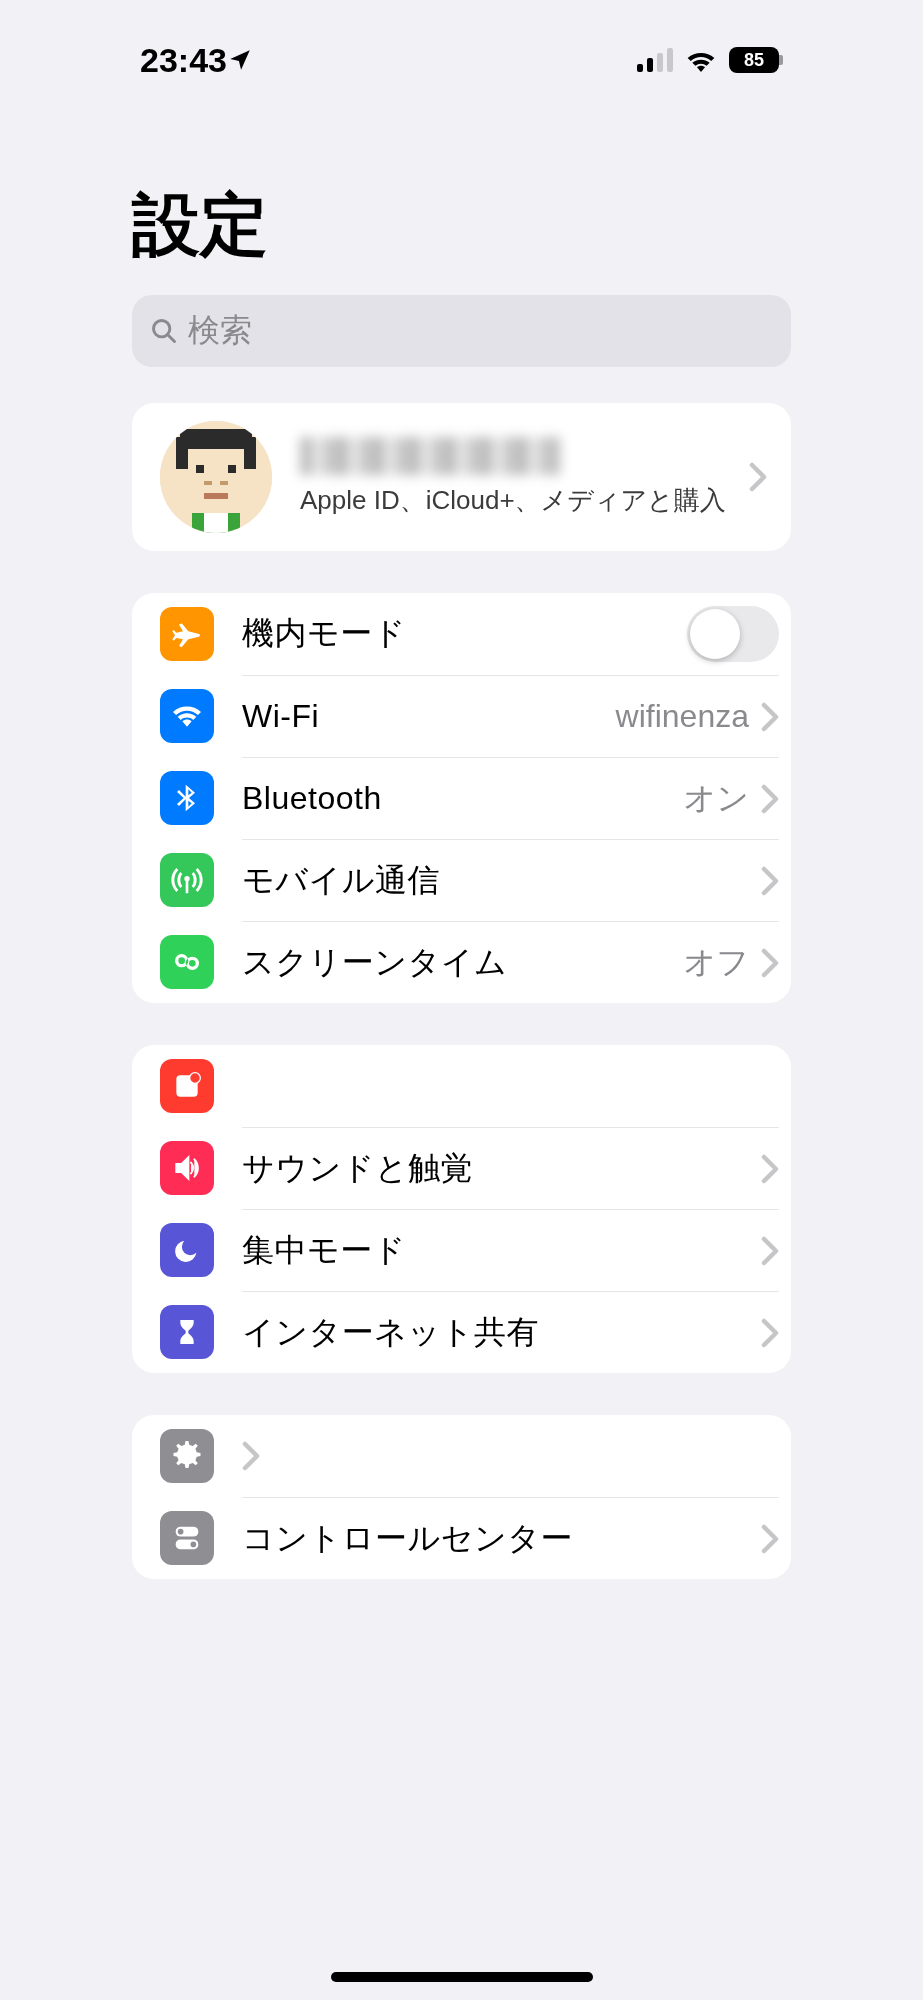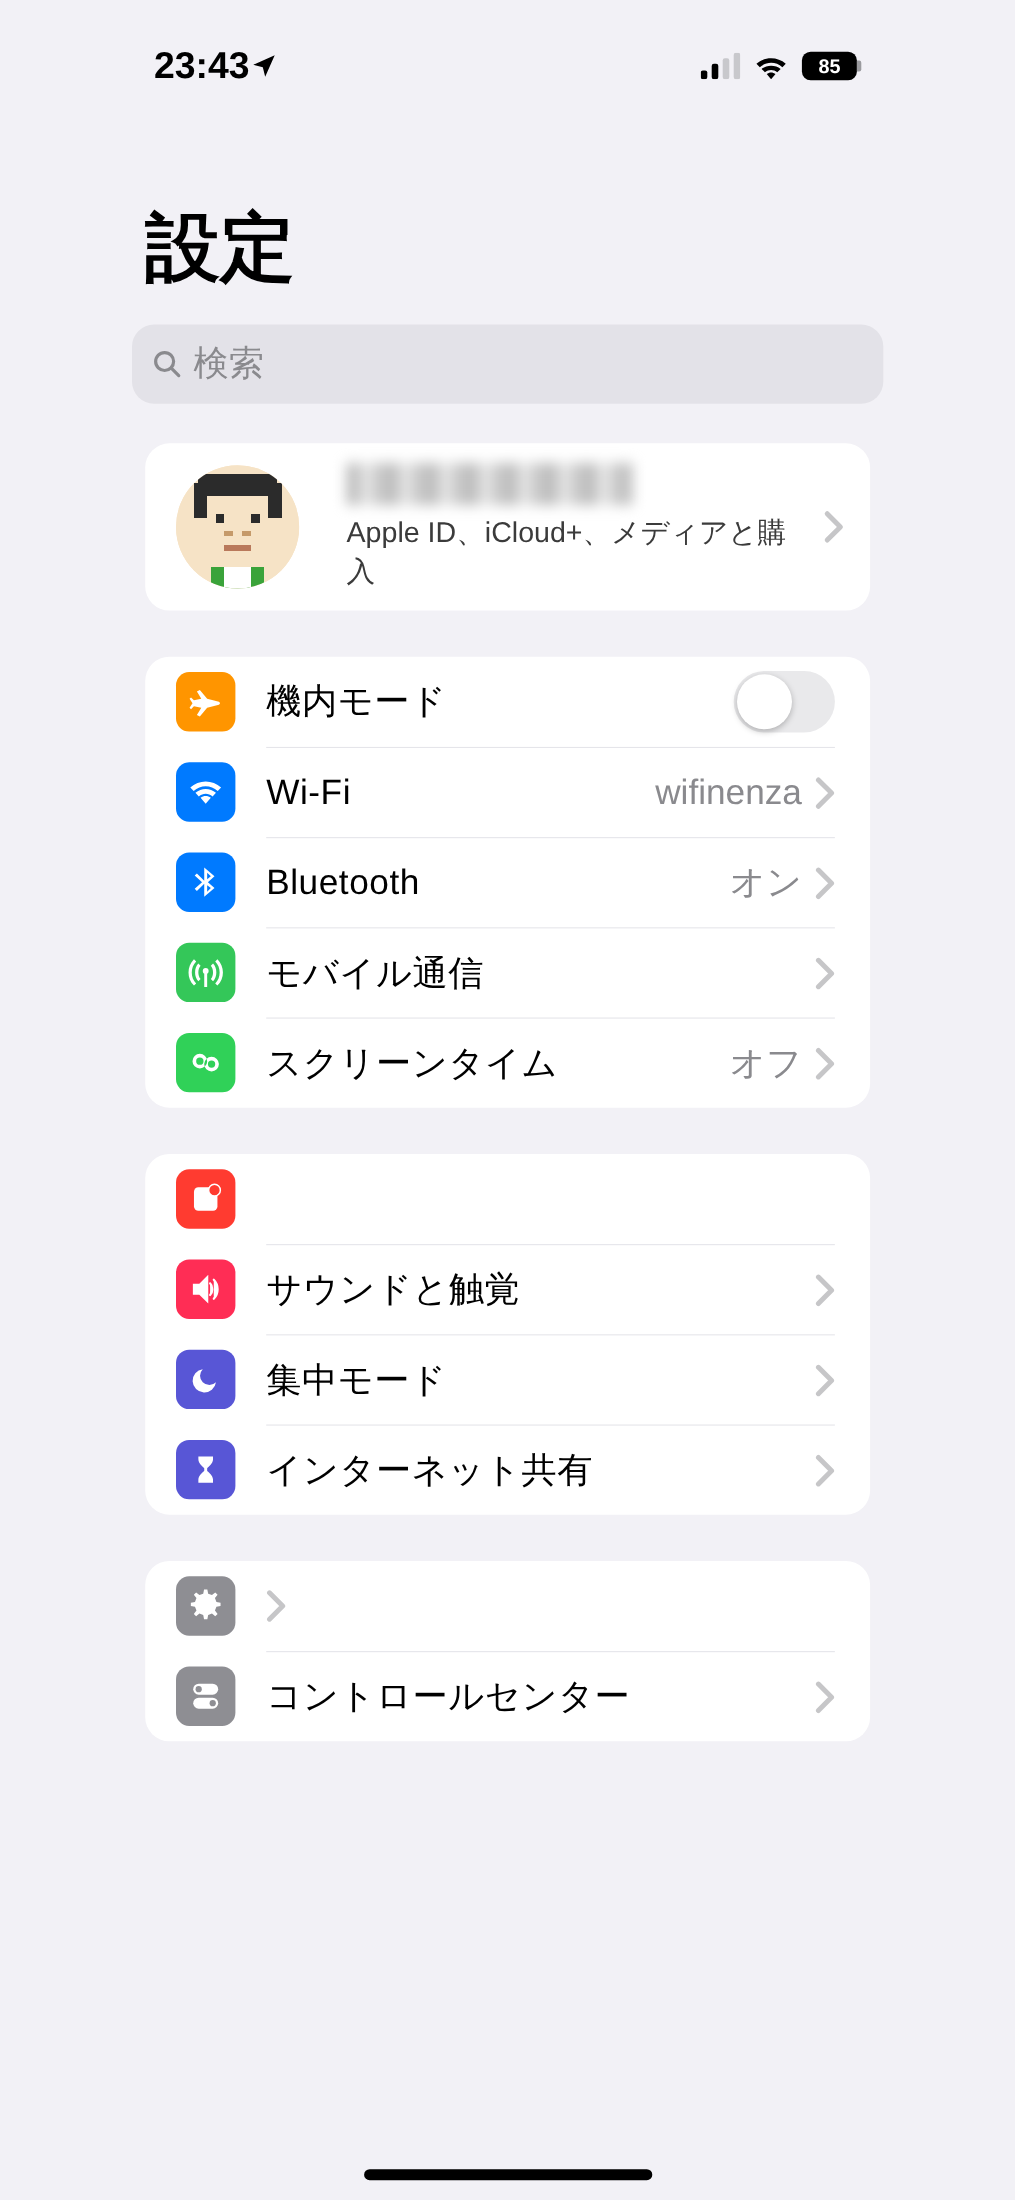--- a/index.html
+++ b/index.html
@@ -36,21 +36,21 @@
   align-items: center;
   gap: 12px;
   justify-content: center;
 }
 .page-title {
   font-size: 68px;
   font-weight: 800;
   padding: 60px 32px 24px;
 }
 .search {
-  margin: 0 20px 36px;
+  margin: 0 32px 36px;
   background: #e3e2e8;
   border-radius: 20px;
   display: flex;
   align-items: center;
   height: 72px;
   padding: 0 18px;
 }
 .search svg { flex-shrink: 0; }
 .search-text {
   color: #8a8a8e;
@@ -61,21 +61,20 @@
   background: #fff;
   margin: 0 32px 42px;
   border-radius: 22px;
   overflow: hidden;
 }
 .profile-row {
   display: flex;
   align-items: center;
   padding: 18px 24px 18px 28px;
   min-height: 128px;
-  gap: 15px;
 }
 .avatar {
   width: 112px;
   height: 112px;
   border-radius: 56px;
   overflow: hidden;
   flex-shrink: 0;
   margin-right: 28px;
   background: #f7e4c8;
   display: flex;
@@ -92,21 +91,21 @@
     repeating-linear-gradient(90deg,#bdbdbd 0 12px,#e6e6e6 12px 24px,#c8c8c8 24px 36px);
 }
 .profile-sub {
   font-size: 26px;
   color: #3b3b3b;
 }
 .row {
   display: flex;
   align-items: center;
   min-height: 82px;
-  padding: 0 32px 0 28px;
+  padding: 0 12px 0 28px;
 }
 .row + .row .row-content {
   border-top: 1px solid #e5e5ea;
 }
 .row-icon {
   width: 54px;
   height: 54px;
   border-radius: 12px;
   flex-shrink: 0;
   margin-right: 28px;

